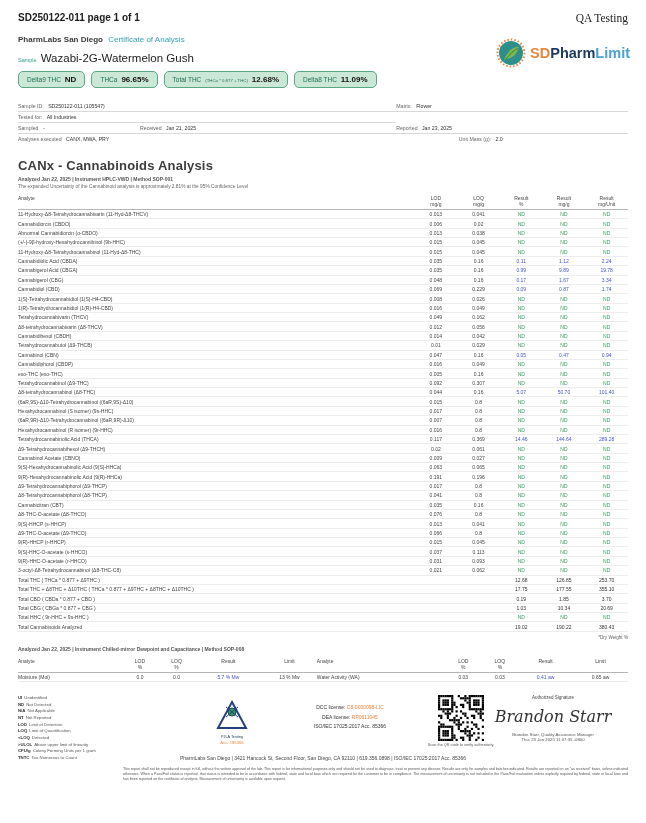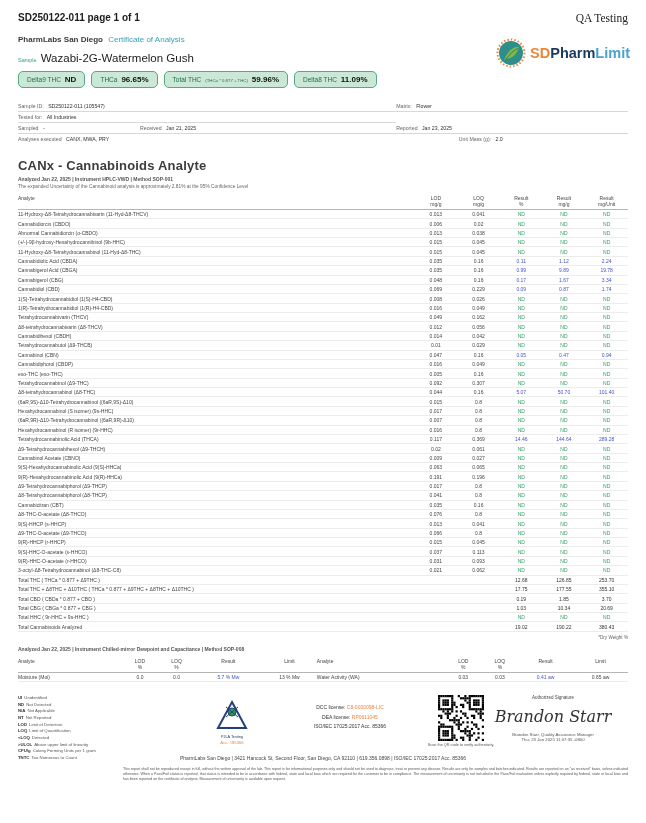--- a/index.html
+++ b/index.html
@@ -120,21 +120,21 @@
         <span class="bl">Delta9 THC</span>
         <span class="bv">ND</span>
       </div>
       <div class="badge">
         <span class="bl">THCa</span>
         <span class="bv">96.65%</span>
       </div>
       <div class="badge">
         <span class="bl">Total THC</span>
         <span class="bs">(THCa * 0.877 + THC)</span>
-        <span class="bv">59.96%</span>
+        <span class="bv">12.68%</span>
       </div>
       <div class="badge">
         <span class="bl">Delta8 THC</span>
         <span class="bv">11.09%</span>
       </div>
     </div>
   </div>
 
   <div class="logo">
     <svg width="30" height="30" viewBox="0 0 30 30">
@@ -186,21 +186,21 @@
         <span class="mval">CANX, MWA, PRY</span>
       </div>
       <div class="mseg" style="width:38%;padding-left:27%">
         <span class="mlbl">Unit Mass (g):</span>
         <span class="mval">2.0</span>
       </div>
     </div>
   </div>
 
   <div class="sec">
-    <div class="sec-title">CANx - Cannabinoids Analyte</div>
+    <div class="sec-title">CANx - Cannabinoids Analysis</div>
     <div class="sec-sub">Analyzed Jan 22, 2025   |   Instrument HPLC-VWD   |   Method SOP-001</div>
     <div class="sec-note">The expanded Uncertainty of the Cannabinoid analysis is approximately 2.81% at the 95% Confidence Level</div>
 
     <table id="canx-table">
       <thead>
         <tr>
           <th>
               <span>Analyte</span>
             </th>
           <th>

